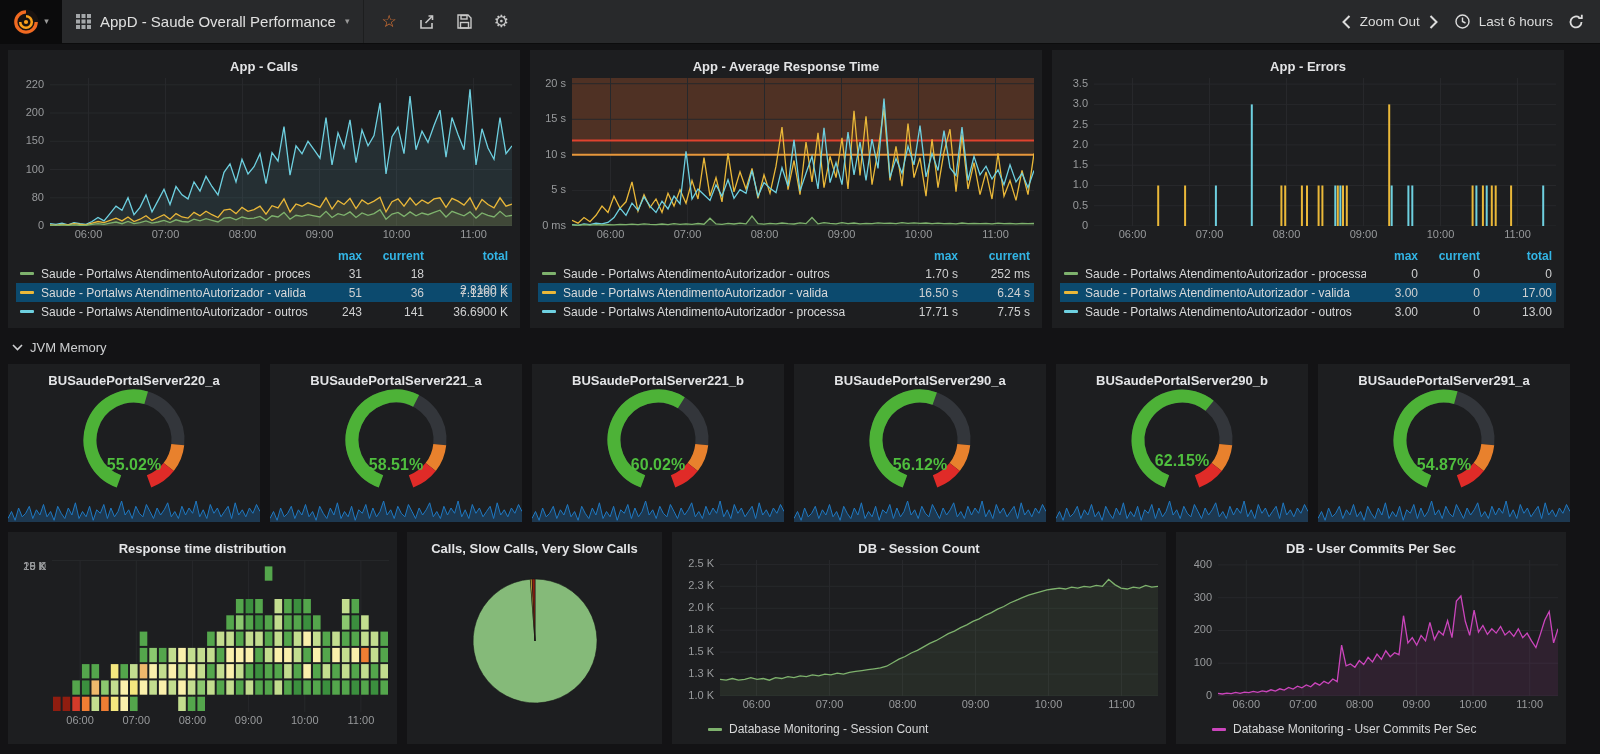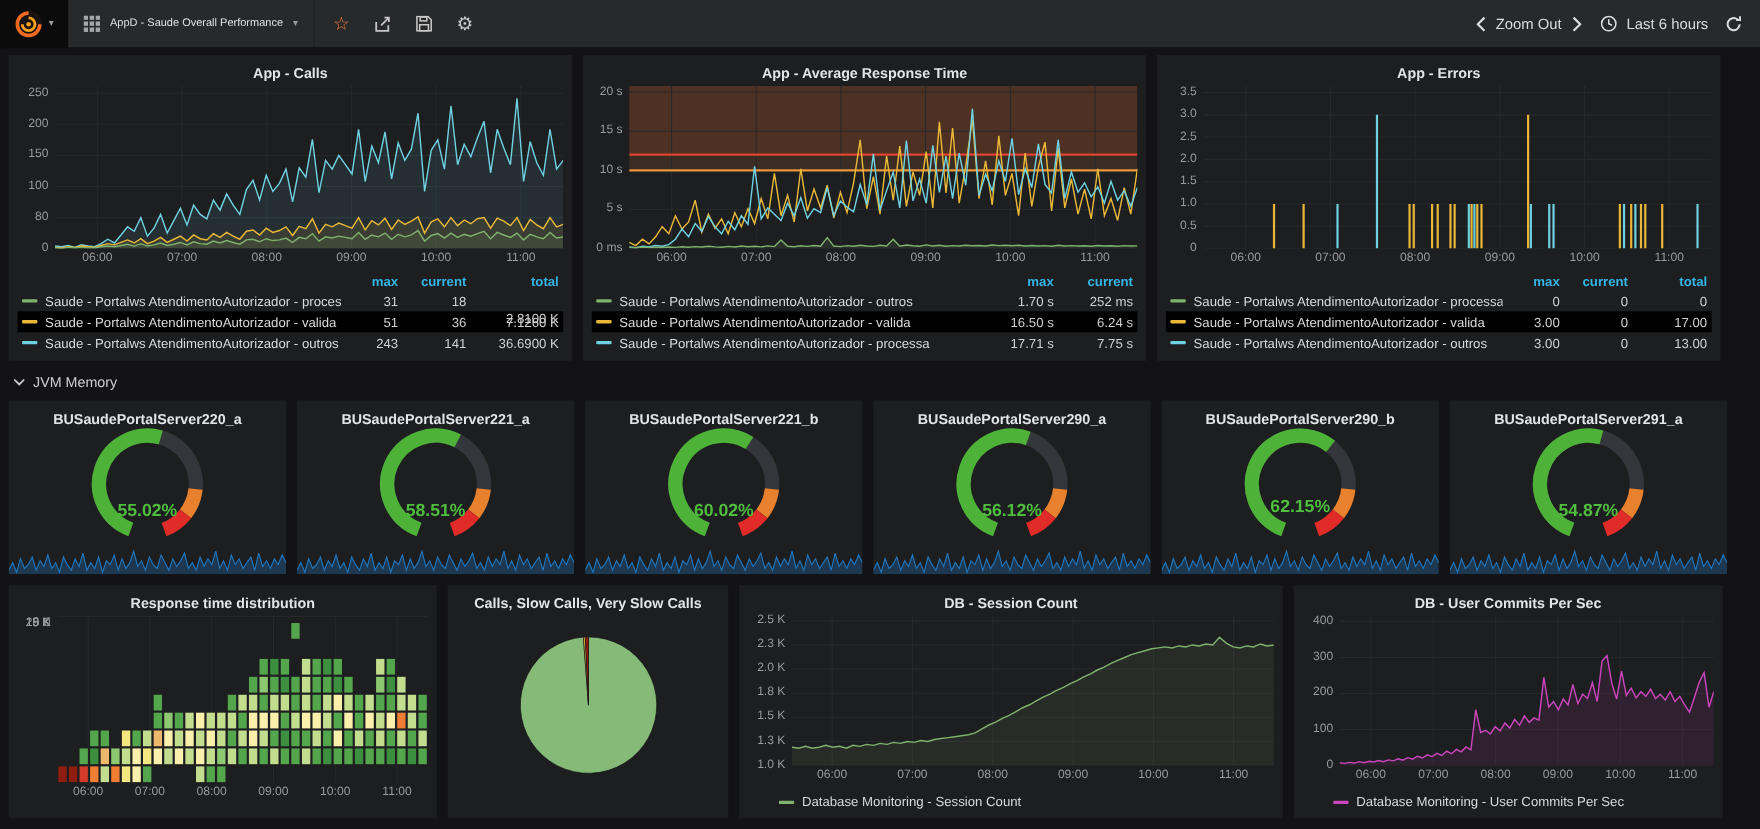--- a/index.html
+++ b/index.html
@@ -2,40 +2,40 @@
 <html><head>
 <meta charset="utf-8">
 <style>
   html,body{margin:0;padding:0;background:#131315;font-family:"Liberation Sans",sans-serif;color:#d8d9da;width:1600px;height:754px;overflow:hidden}
   *{box-sizing:border-box}
   
   .nav{display:flex;align-items:center;height:44px;background:#28292b;border-bottom:1px solid #0c0c0d}
   .nav-logo{width:62px;height:44px;background:#0b0b0c;display:flex;align-items:center;justify-content:center;gap:5px;cursor:pointer;flex-shrink:0}
   .caret{color:#9a9a9a;font-size:9px;line-height:1}
   .nav-dash{display:flex;align-items:center;gap:9px;padding:0 14px;height:100%;border-right:1px solid #1d1e1f;cursor:pointer}
-  .dash-title{font-size:10px;color:#e0e0e0;white-space:nowrap}
+  .dash-title{font-size:15px;color:#e0e0e0;white-space:nowrap}
   .nav-actions{display:flex;align-items:center;margin-left:6px}
   .nav-ic{margin:0 11px;color:#c8c8c8;cursor:pointer;display:flex;align-items:center;font-size:15px}
   .gear-glyph{font-size:17px;color:#c8c8c8}
   .nav-right{margin-left:auto;display:flex;align-items:center;gap:9px;padding-right:16px;font-size:13.5px;color:#dcdcdc}
   .nav-right .lbl{cursor:pointer}
   
   .dash{padding:6px 0 0 8px}
   .row{display:flex;gap:10px;margin-bottom:10px}
   .panel{background:#1d1e20;padding:8px;display:flex;flex-direction:column;position:relative;flex-shrink:0}
   .p-title{text-align:center;font-weight:bold;font-size:13px;color:#e3e4e6;height:20px;line-height:18px;cursor:pointer;flex-shrink:0}
   .chart-body{display:flex;position:relative}
   .y-axis{position:relative;flex-shrink:0}
   .ytick{position:absolute;right:6px;font-size:11px;color:#989a9c;white-space:nowrap}
   .plot{position:relative}
   .x-axis{position:relative;height:16px;flex-shrink:0}
   .xtick{position:absolute;font-size:11px;color:#989a9c;width:40px;text-align:center;top:2px}
   .legend{margin-top:5px;font-size:12px}
   .lg-row{display:flex;height:19px;align-items:center;padding:0 4px}
-  .lg-row.alt{background:#000000}
+  .lg-row.alt{background:#0c4a6e}
   .lg-row.head{height:17px}
   .lg-dash{width:14px;height:3px;margin-right:7px;flex-shrink:0;border-radius:1px}
   .lg-label{flex:1;color:#d8d9da;cursor:pointer;white-space:nowrap;overflow:hidden}
   .lg-num{text-align:right;color:#cfd0d1;flex-shrink:0}
   .lg-row.head .lg-num{color:#33b5e5;font-weight:bold}
   .lg-simple{display:flex;align-items:center;font-size:12px;margin-top:5px;padding-left:28px}
   .section-h{display:flex;align-items:center;gap:7px;font-size:13px;color:#cfd0d2;margin:0 0 8px 4px;height:18px;cursor:pointer}
   .gauge-value{position:absolute;left:0;right:0;text-align:center;color:#4fbe3e;font-weight:bold;font-size:16px;z-index:3}
   .gauge-svg{position:absolute;left:50%;transform:translateX(-50%);top:22px;z-index:2}
   .spark{position:absolute;left:0;right:0;bottom:0;height:24px;z-index:1}
@@ -120,21 +120,21 @@
     </span>
   </div>
 </div>
 
 <div class="dash">
   <div class="row" id="row-top">
       <div class="panel" style="width: 512px; height: 278px;">
         <div class="p-title">App - Calls</div>
         <div class="chart-body" style="height: 148px;">
           <div class="y-axis" style="width: 34px;">
-            <div class="ytick" style="top: -0.221374px;">250</div>
+            <div class="ytick" style="top: -0.221374px;">220</div>
             <div class="ytick" style="top: 28.0229px;">200</div>
             <div class="ytick" style="top: 56.2672px;">150</div>
             <div class="ytick" style="top: 84.5115px;">100</div>
             <div class="ytick" style="top: 112.756px;">80</div>
             <div class="ytick" style="top: 141px;">0</div>
           </div>
           <div class="plot" style="width: 462px; height: 148px;"><svg width="462" height="148">
               <line x1="0" y1="6.8" x2="462" y2="6.8" stroke="#27282b" stroke-width="1"></line>
               <line x1="0" y1="35.0" x2="462" y2="35.0" stroke="#27282b" stroke-width="1"></line>
               <line x1="0" y1="63.3" x2="462" y2="63.3" stroke="#27282b" stroke-width="1"></line>

